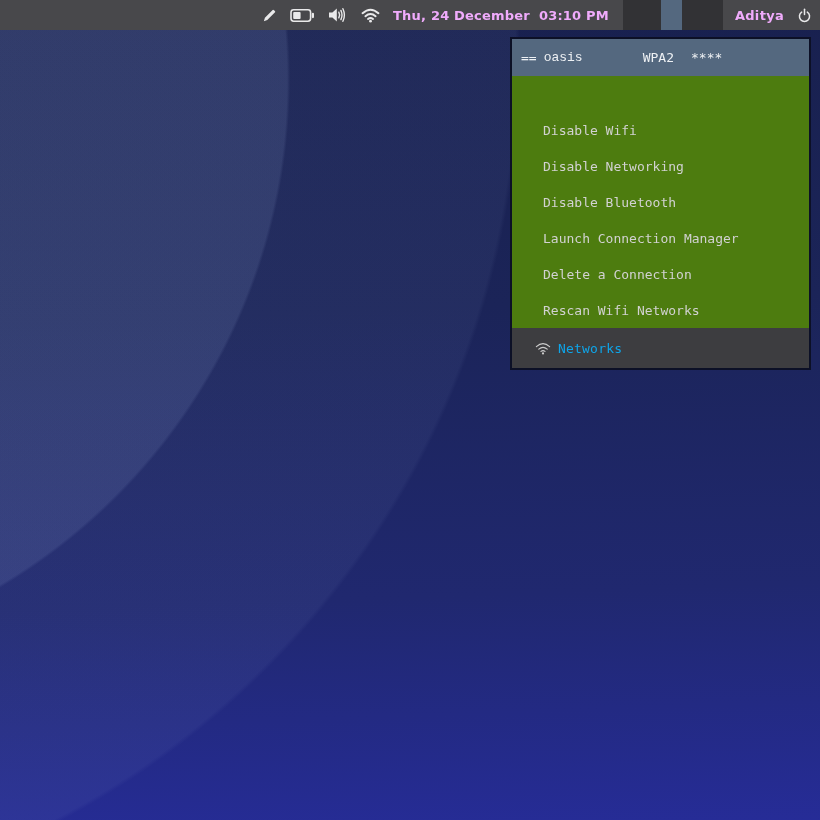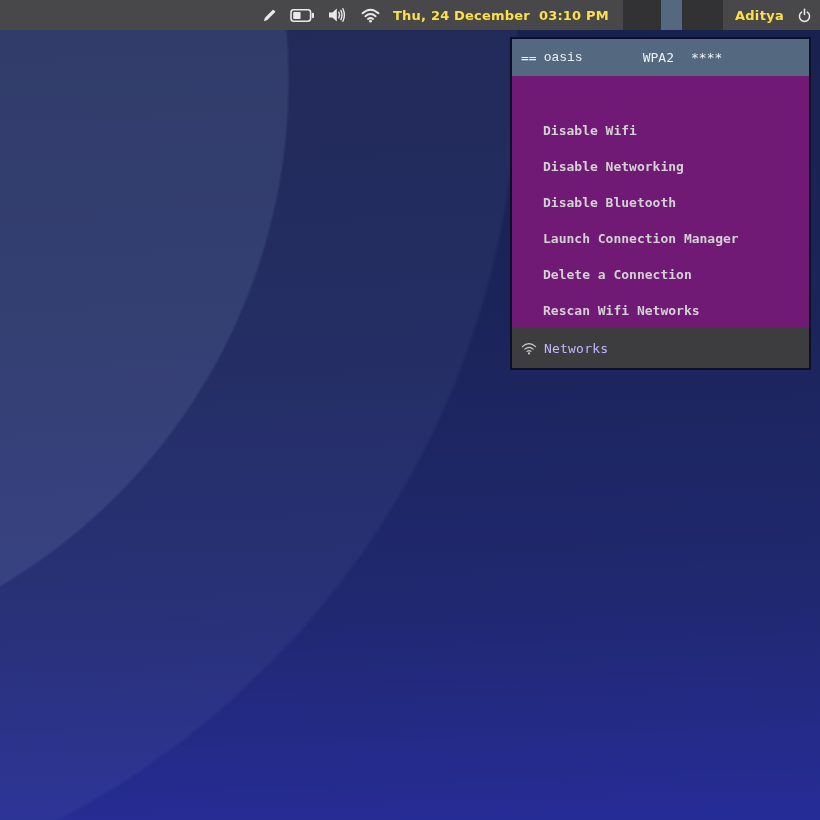--- a/index.html
+++ b/index.html
@@ -19,21 +19,21 @@
     content:"";position:absolute;inset:0;
     background:
       radial-gradient(circle 590px at -300px 80px, rgba(150,170,215,0.14) 0 99.5%, rgba(150,170,215,0) 100%),
       radial-gradient(circle 860px at -340px 60px, rgba(150,170,215,0.07) 0 99.5%, rgba(150,170,215,0) 100%);
   }
   
   .topbar{
     position:absolute;top:0;left:0;right:0;height:30px;
     background:#48484b;
     display:flex;align-items:center;
-    color:#fde047;font-size:13px;font-weight:bold;
+    color:#f0abfc;font-size:13px;font-weight:bold;
     z-index:5;
   }
   .topbar .spacer{flex:1;}
   .tb-icon{display:flex;align-items:center;justify-content:center;margin-right:13px;}
   .tb-icon svg{display:block;}
   .clock{display:flex;align-items:center;margin-right:14px;}
   .clock .date{margin-right:9px;letter-spacing:0.2px;}
   .clock .time{letter-spacing:0.2px;}
   .ws-blocks{display:flex;height:30px;margin-right:12px;}
   .ws{height:30px;}
@@ -53,32 +53,31 @@
   }
   .menu-header{
     height:37px;background:#54687f;color:#eef1f4;
     display:flex;align-items:center;
     padding-left:9px;white-space:pre;
   }
   .menu-header .ssid{margin-left:7px;font-family:Liberation Mono, monospace;}
   .menu-header .security{margin-left:16px;padding-left:44px;}
   .menu-header .pwmask{margin-left:17px;}
   .menu-body{
-    background:#701a75;color:#d2d2d2;
+    background:#4d7c0f;color:#d2d2d2;
     padding-top:36px;
-    font-weight:bold;
   }
   .menu-item{
     height:36px;display:flex;align-items:center;
     padding-left:31px;cursor:default;
   }
   .menu-footer{
-    height:40px;background:#3d3d40;color:#c4b5fd;
+    height:40px;background:#3d3d40;color:#0ea5e9;
     display:flex;align-items:center;
-    padding-left:9px;
+    padding-left:23px;
   }
   .menu-footer .f-icon{display:flex;align-items:center;margin-right:7px;}
   .menu-footer .f-label{letter-spacing:0.2px;}
 </style>
 </head>
 <body>
 
 <div class="screen">
 
   <div class="wallpaper"></div>

